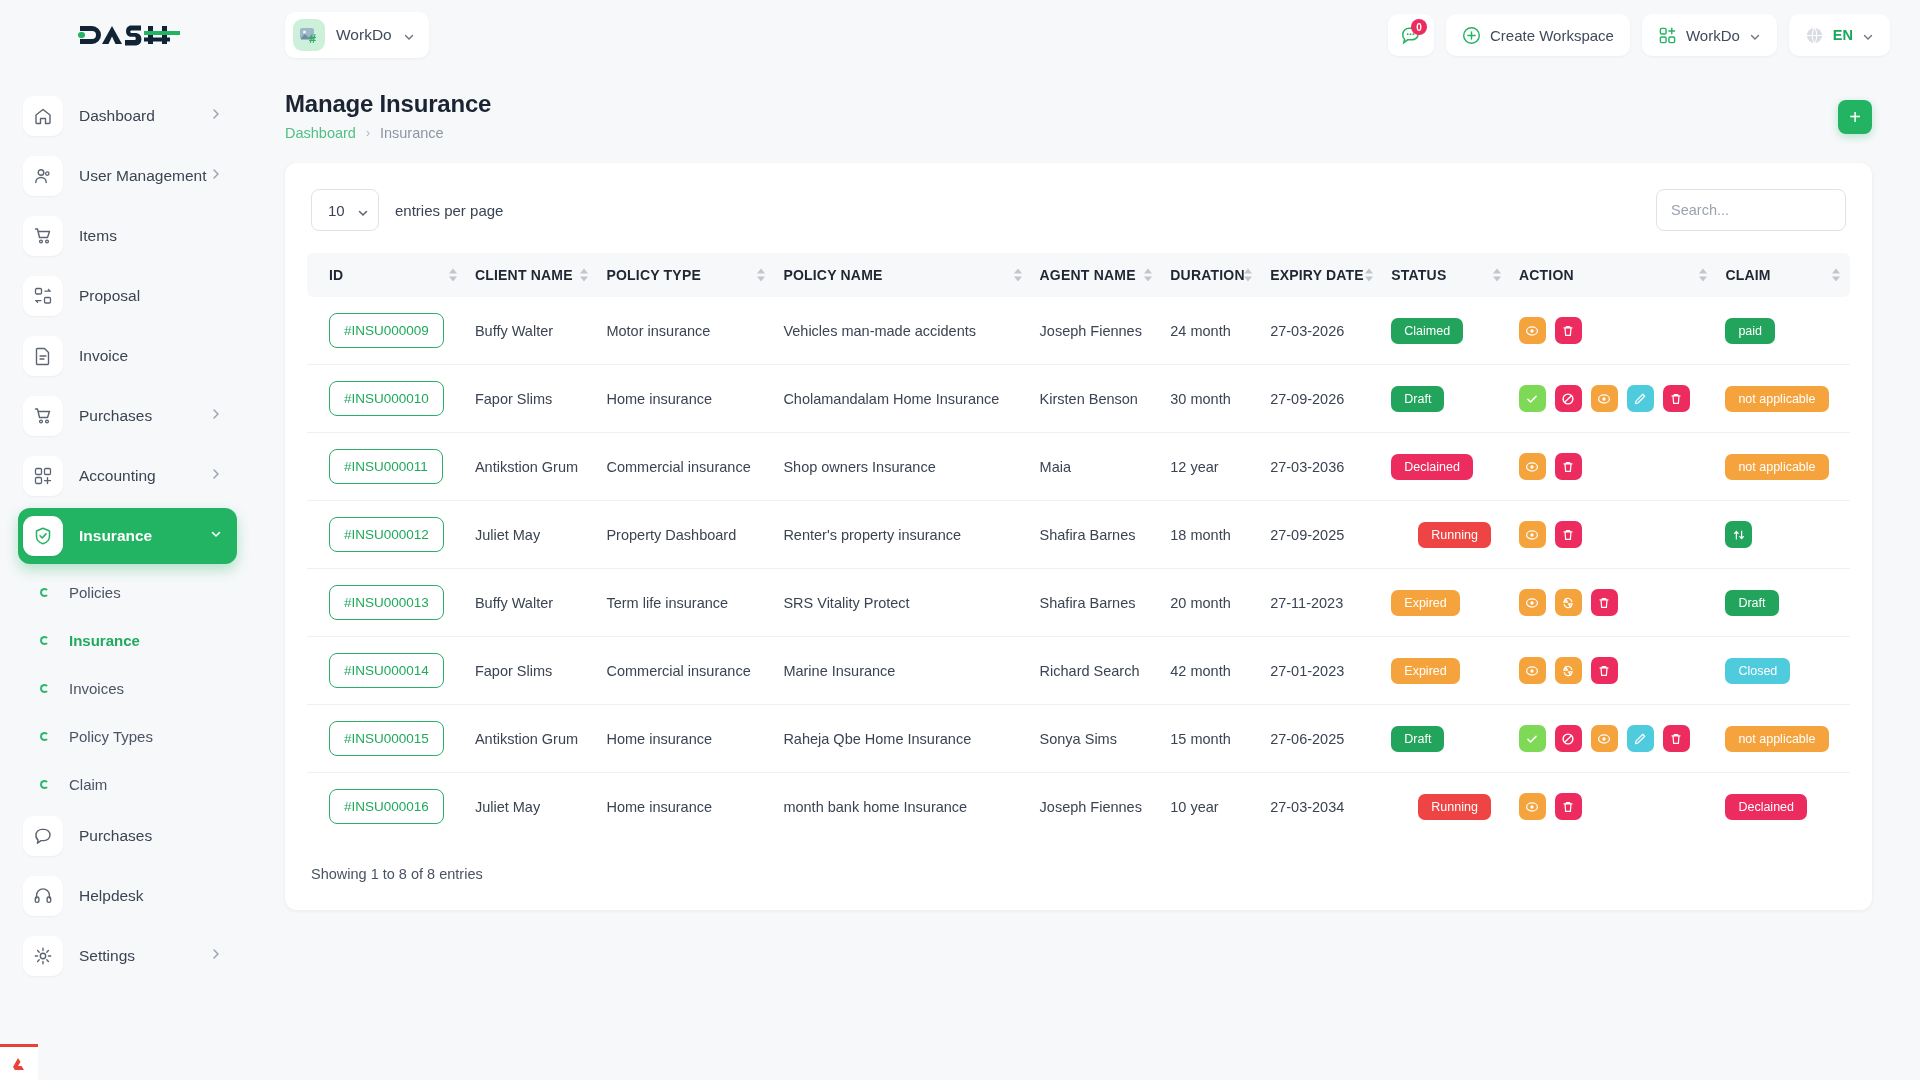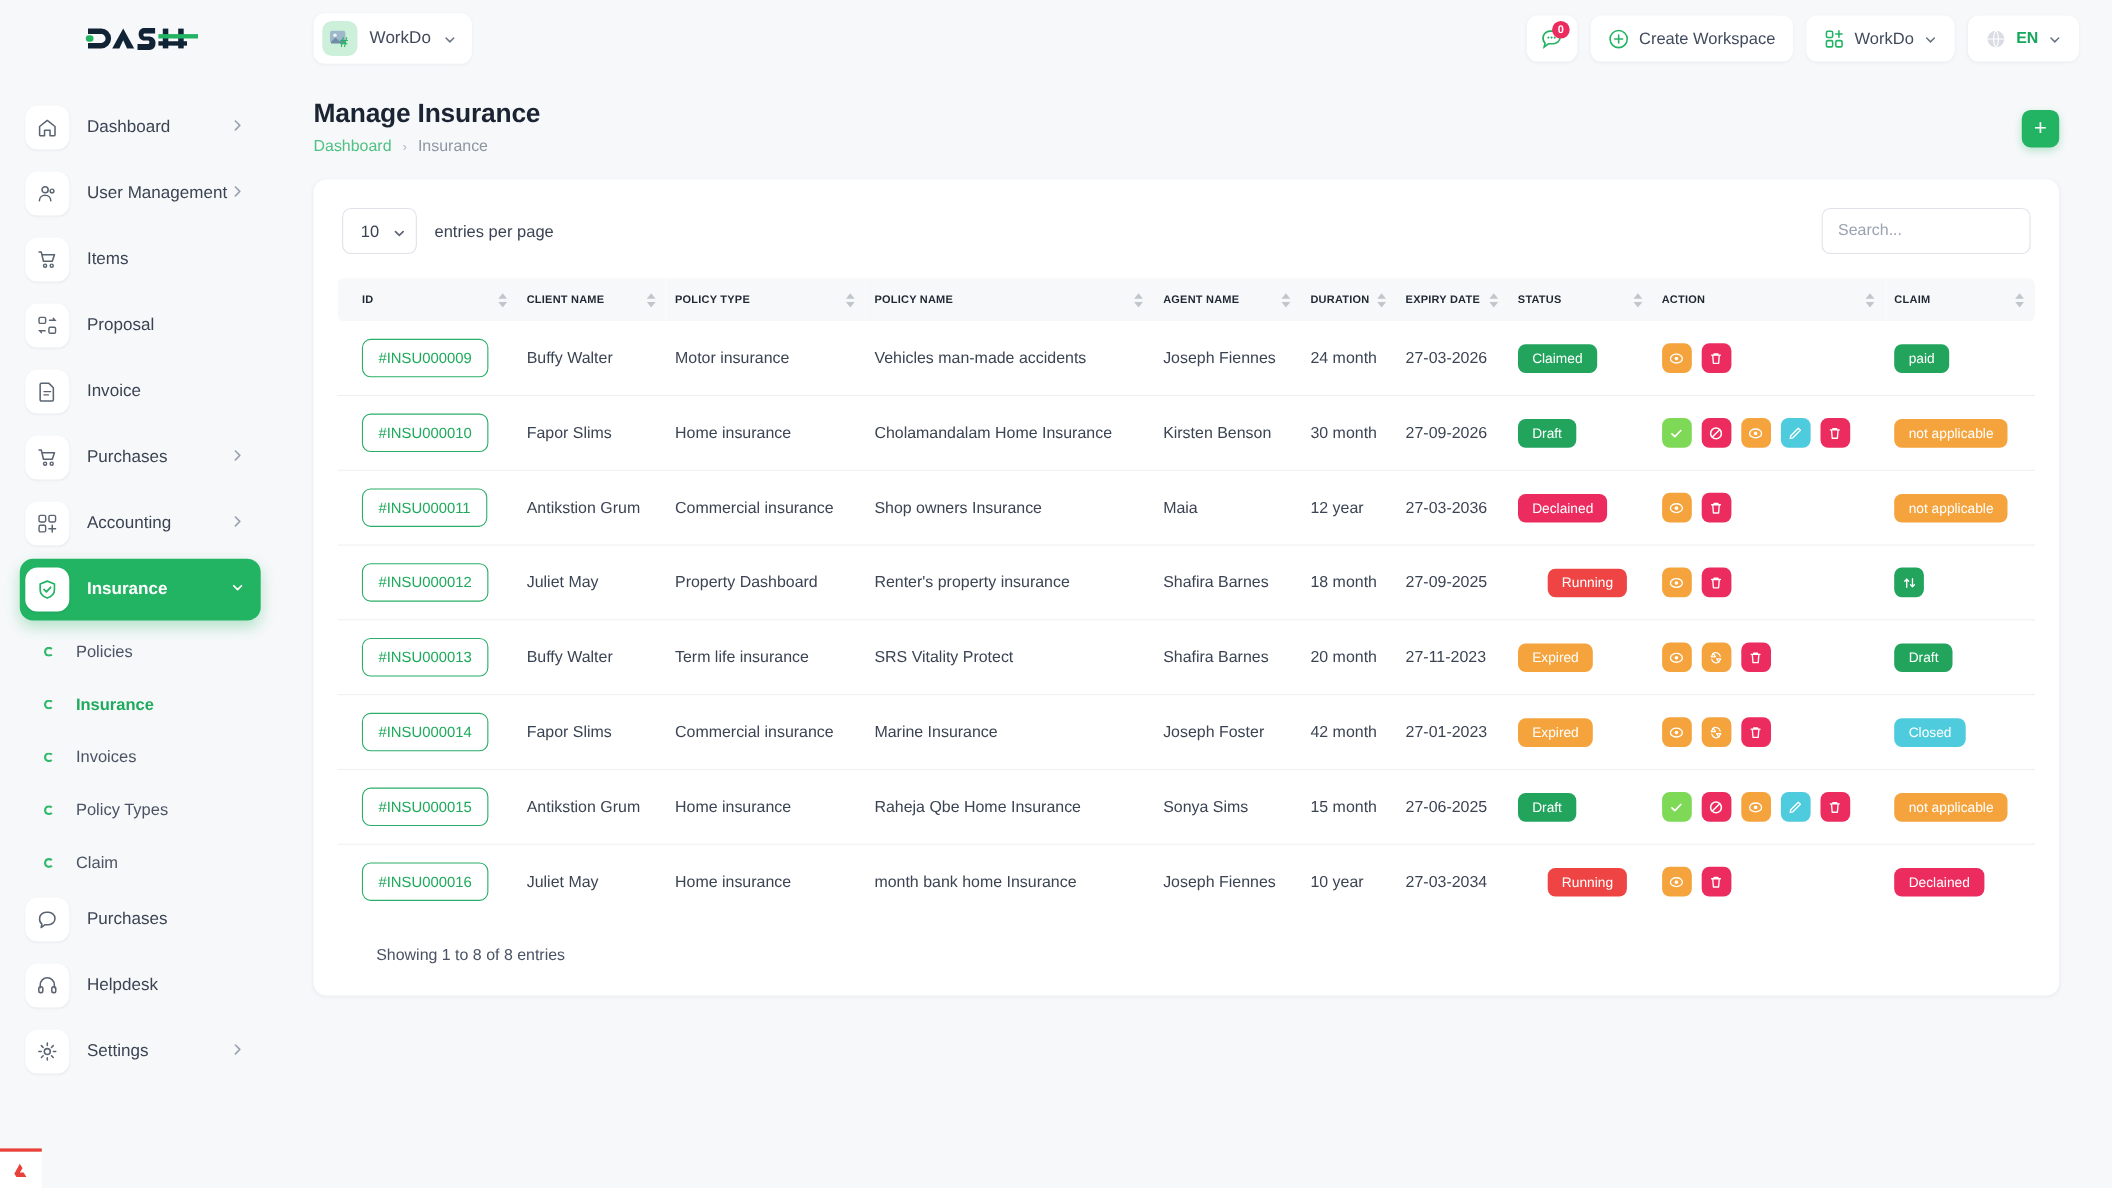--- a/index.html
+++ b/index.html
@@ -129,21 +129,21 @@
     margin-left: auto; width: 190px; height: 42px;
     border: 1px solid #dfe3e9; border-radius: 8px; padding: 0 14px;
     font-size: 14.5px; color: #3b4453; background: #fff;
     font-family: "Liberation Sans", sans-serif;
   }
   .search-box::placeholder { color: #9aa3b0; }
 
   table { width: 100%; border-collapse: collapse; margin-top: 22px; }
   thead th {
     background: #f7f8fa; text-align: left;
-    font-size: 10px; font-weight: bold; letter-spacing: .2px;
+    font-size: 14px; font-weight: bold; letter-spacing: .2px;
     color: #1f2733; padding: 14px 8px; white-space: nowrap;
     position: relative; text-transform: uppercase;
   }
   thead th:first-child { border-radius: 6px 0 0 6px; padding-left: 22px; }
   thead th:last-child { border-radius: 0 6px 6px 0; }
   .sort-ar {
     position: absolute; right: 10px; top: 50%; transform: translateY(-50%);
     display: flex; flex-direction: column; gap: 3px; opacity: .45;
   }
   .sort-ar i {
@@ -181,21 +181,21 @@
     display: flex; align-items: center; justify-content: center; color: #fff;
   }
   .a-lgreen { background: #7ed957; }
   .a-pink   { background: #ec2b5e; }
   .a-orange { background: #f5a33c; }
   .a-cyan   { background: #4ecbdc; }
   .a-green  { background: #22a45d; }
   .act svg { width: 14px; height: 14px; }
 
   .claim-cell { min-width: 120px; }
-  .foot-note { margin-top: 26px; padding-left: 4px; font-size: 14.5px; color: #4a5364; margin-left: 31px; }
+  .foot-note { margin-top: 26px; padding-left: 4px; font-size: 14.5px; color: #4a5364; }
 </style>
 </head>
 <body>
 
 <div class="app">
 
   <div class="topbar">
     <div class="logo-zone">
       <div class="logo">
         <svg width="104" height="30" viewBox="0 0 104 30">
@@ -661,21 +661,21 @@
                   </button>
                 </div>
               </td>
               <td class="claim-cell"><span class="badge b-green">Draft</span></td>
             </tr>
             <tr>
               <td><span class="id-chip">#INSU000014</span></td>
               <td>Fapor Slims</td>
               <td>Commercial insurance</td>
               <td>Marine Insurance</td>
-              <td>Joseph Foster</td>
+              <td>Richard Search</td>
               <td>42 month</td>
               <td>27-01-2023</td>
               <td><span class="badge b-orange">Expired</span></td>
               <td>
                 <div class="acts">
                   <button class="act a-orange">
                     <svg viewBox="0 0 16 16">
                       <ellipse cx="8" cy="8" rx="6.2" ry="4.6" fill="none" stroke="#fff" stroke-width="1.4"></ellipse>
                       <circle cx="8" cy="8" r="1.9" fill="#fff"></circle>
                     </svg>

